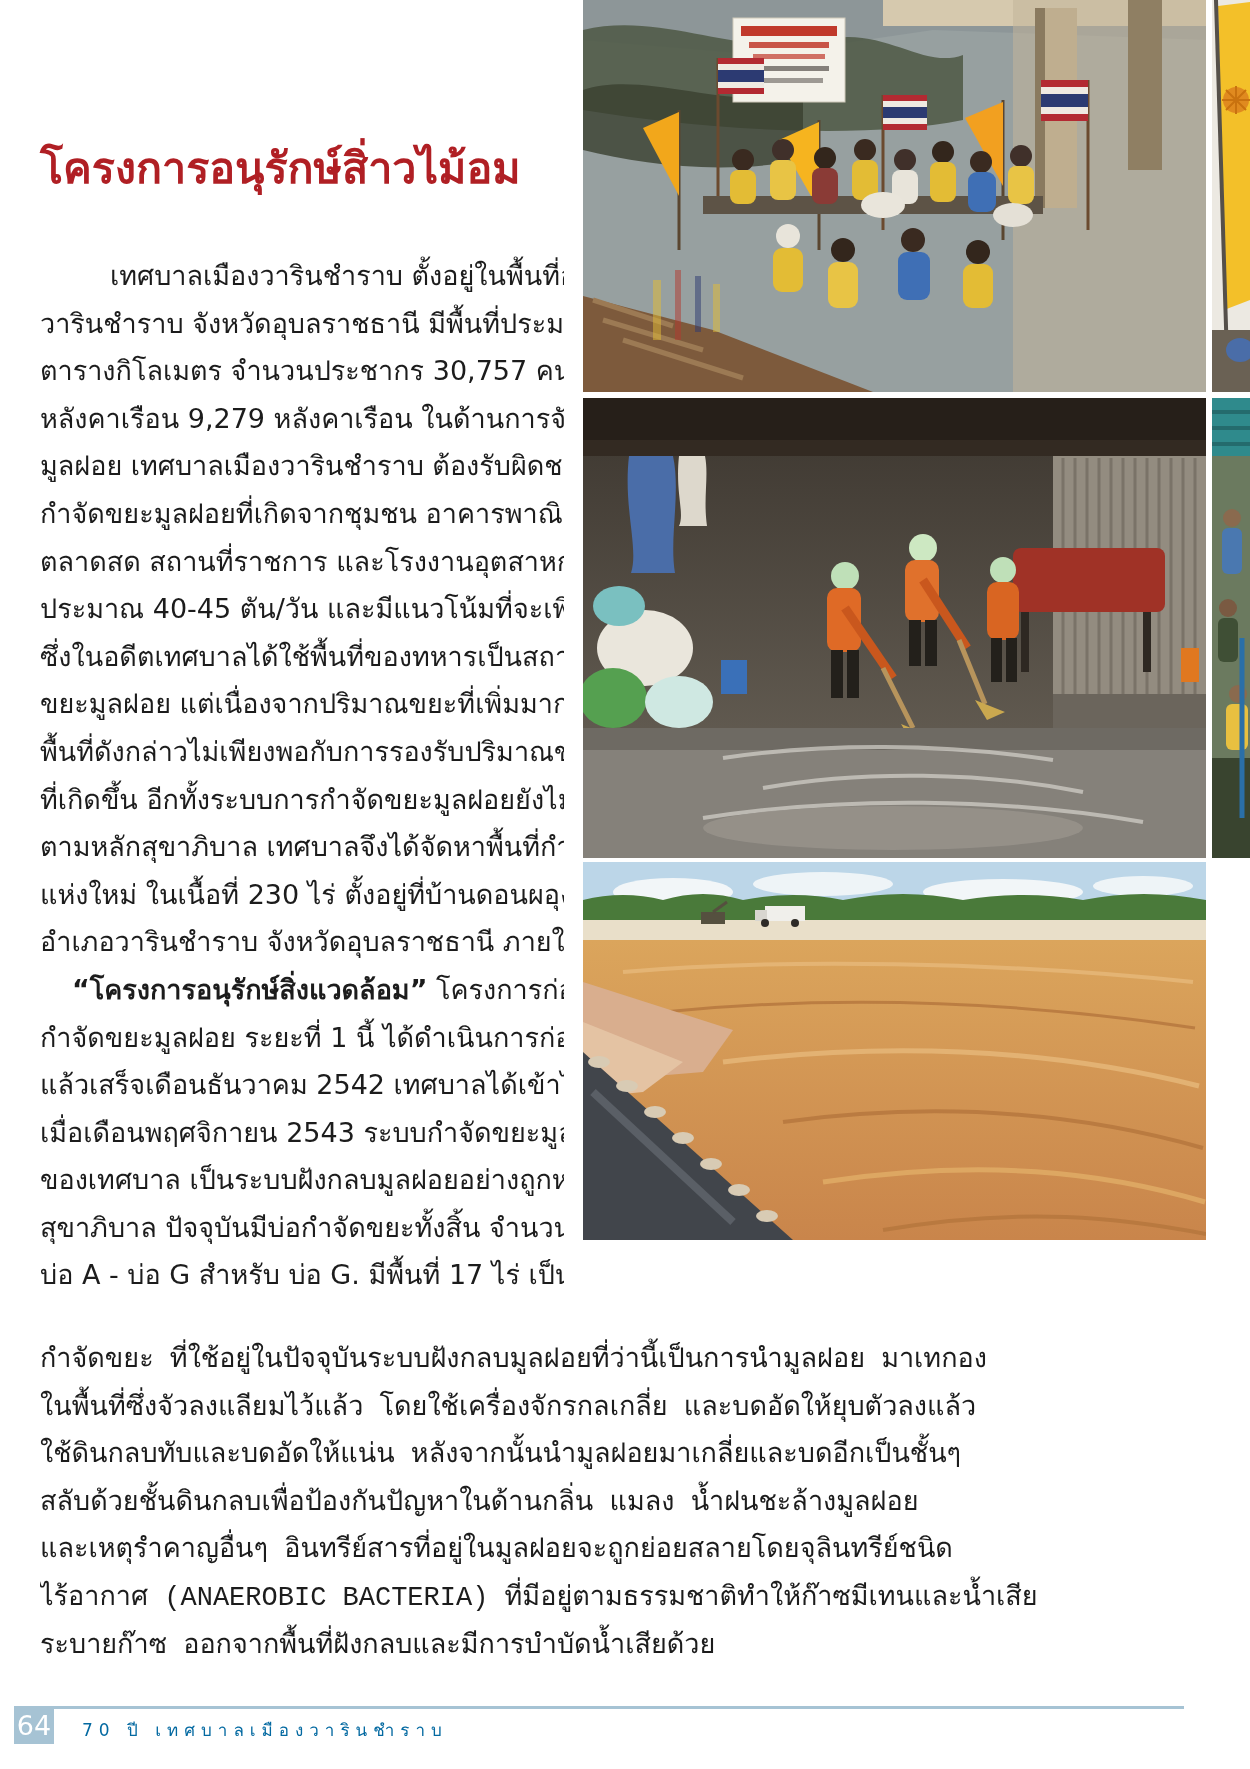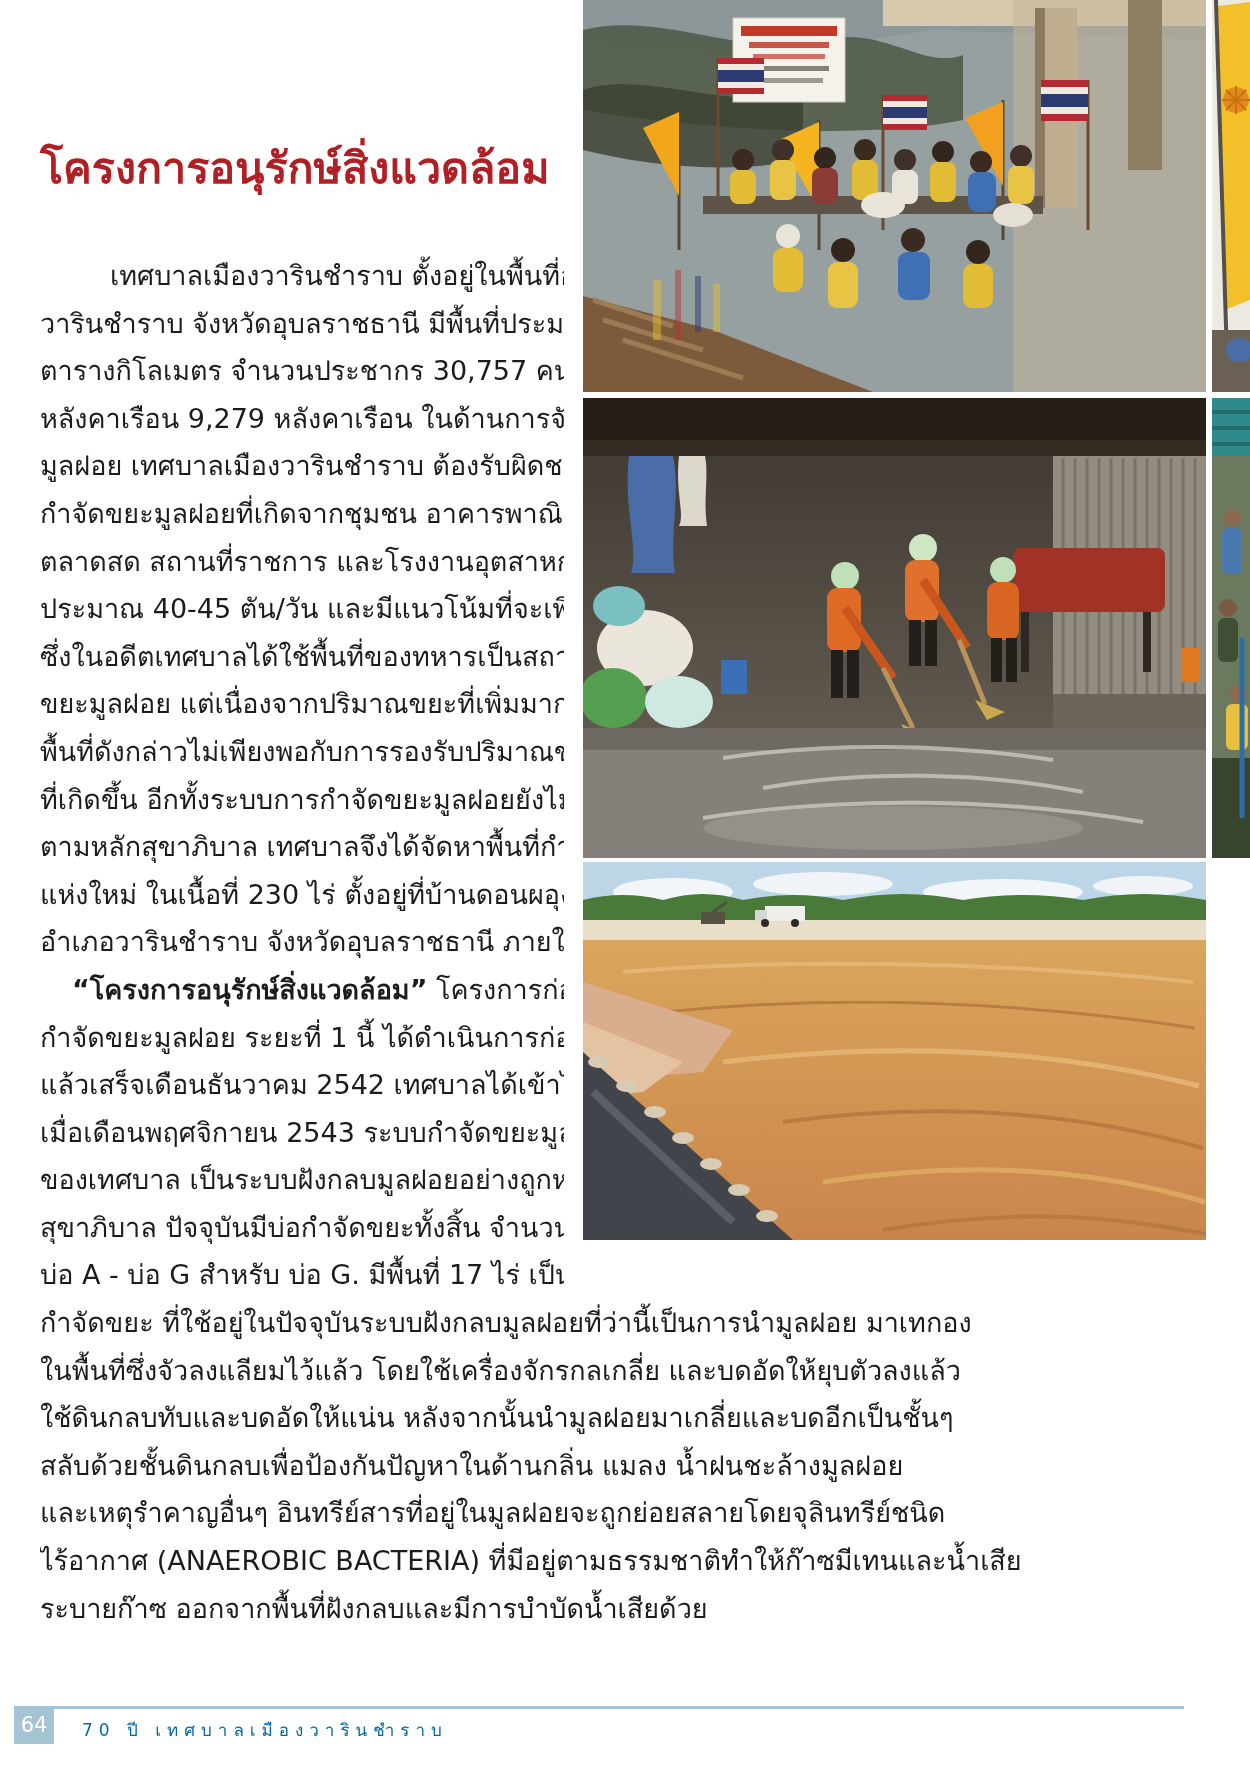--- a/index.html
+++ b/index.html
@@ -12,39 +12,39 @@
     font-size:43px; line-height:64px; font-weight:bold; color:#b01f24;
     white-space:nowrap;
   }
   .column { position:absolute; left:40px; top:252px; width:524px; }
   .tline {
     height:47.6px; line-height:47.6px; font-size:27px; color:#1c1c1c;
     white-space:nowrap; overflow:hidden;
   }
   .tline.first { text-indent:70px; }
   .tline b { font-weight:bold;margin-left:32px; }
-  .bottom-text { position:absolute; left:40px; top:1299px; width:1012px; }
+  .bottom-text { position:absolute; left:40px; top:1337px; width:1012px;font-family:Liberation Mono, monospace; }
   .photo { position:absolute; display:block; }
   .photo svg { display:block; }
   .footer-rule { position:absolute; left:14px; top:1706px; width:1170px; height:3px; background:#a6c3d4; }
   .footer-box {
     position:absolute; left:14px; top:1706px; width:40px; height:38px; background:#a6c3d4;
-    color:#ffffff; font-size:21px; display:flex; align-items:center; justify-content:center;
+    color:#ffffff; font-size:27px; display:flex; align-items:center; justify-content:center;
   }
   .footer-text {
     position:absolute; left:82px; top:1716px; font-size:17px; letter-spacing:6px; color:#0369a1;
     white-space:nowrap;
   }
 </style>
 </head>
 <body>
 
 <div class="page">
 
-  <h1 class="title">โครงการอนุรักษ์สิ่งแวดล้อม</h1>
+  <h1 class="title">โครงการอนุรักษ์สิ่าวไม้อม</h1>
 
   <div class="column">
     <div class="tline first">เทศบาลเมืองวารินชำราบ   ตั้งอยู่ในพื้นที่อำเภอ</div>
     <div class="tline">วารินชำราบ จังหวัดอุบลราชธานี   มีพื้นที่ประมาณ 12.9</div>
     <div class="tline">ตารางกิโลเมตร   จำนวนประชากร 30,757 คน จำนวน</div>
     <div class="tline">หลังคาเรือน 9,279 หลังคาเรือน ในด้านการจัดการขยะ</div>
     <div class="tline">มูลฝอย เทศบาลเมืองวารินชำราบ ต้องรับผิดชอบในการ</div>
     <div class="tline">กำจัดขยะมูลฝอยที่เกิดจากชุมชน    อาคารพาณิชย์</div>
     <div class="tline">ตลาดสด   สถานที่ราชการ   และโรงงานอุตสาหกรรม</div>
     <div class="tline">ประมาณ 40-45 ตัน/วัน และมีแนวโน้มที่จะเพิ่มขึ้นเรื่อยๆ</div>

